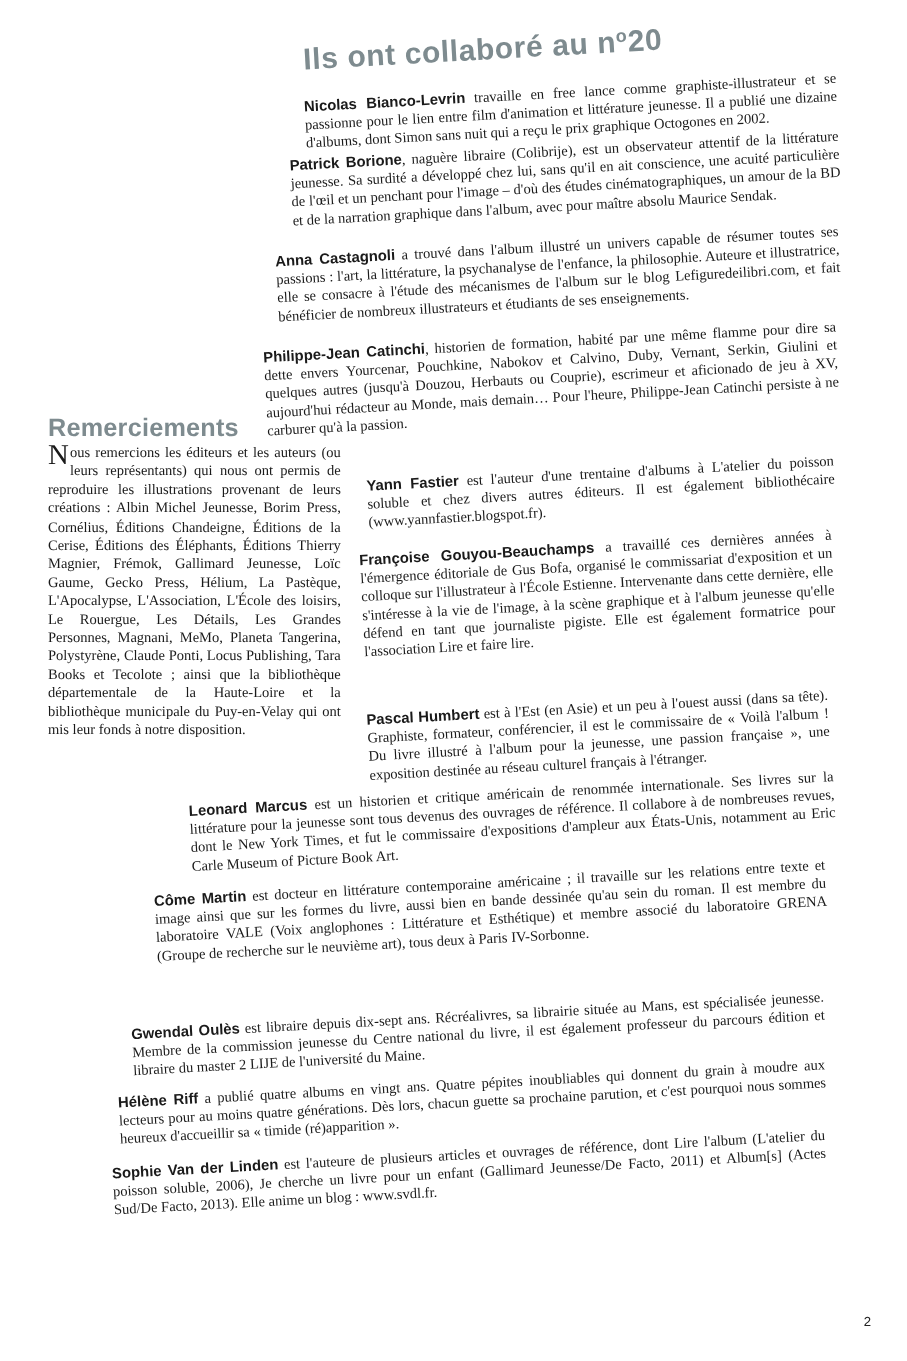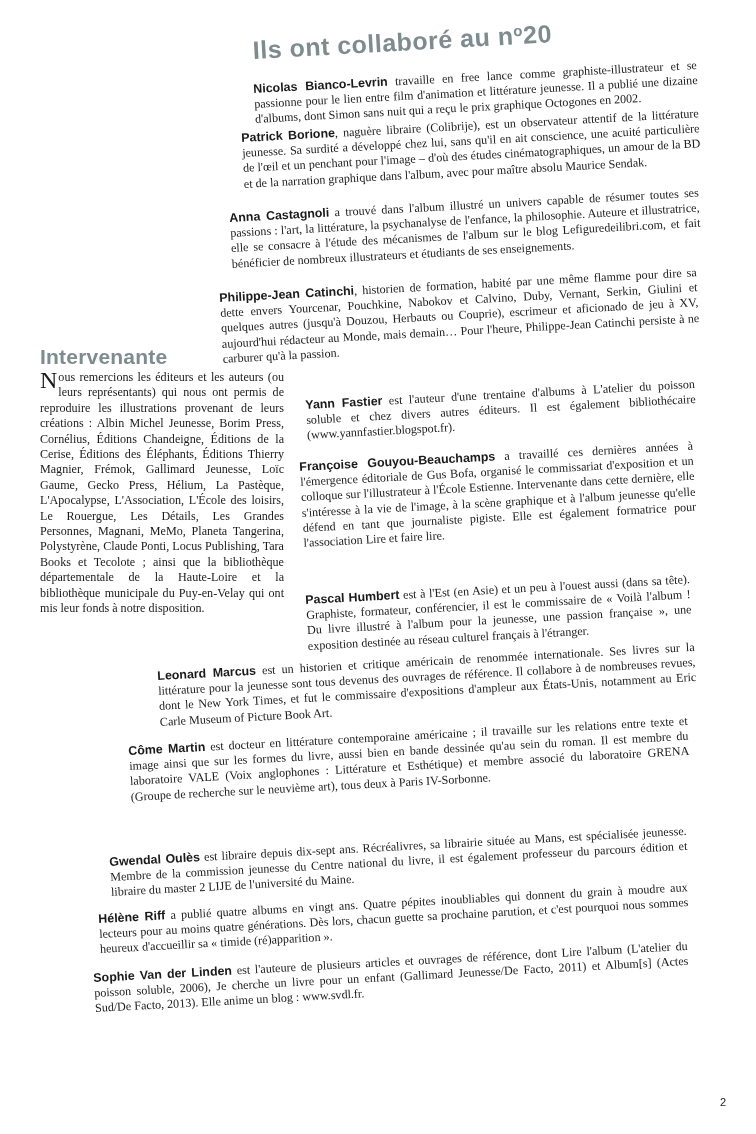--- a/index.html
+++ b/index.html
@@ -106,21 +106,21 @@
 </style>
 </head>
 <body>
 
 <div class="page">
 
   <div class="collab-title">
     <span>Ils ont collaboré au n</span><span class="sup">o</span><span>20</span>
   </div>
 
-  <div class="remer-title">Intervenante</div>
+  <div class="remer-title">Remerciements</div>
   <div class="remer-body">
     <span class="dropcap">N</span><span>ous remercions les éditeurs et les auteurs (ou leurs représentants) qui nous ont permis de reproduire les illustrations provenant de leurs créations : Albin Michel Jeunesse, Borim Press, Cornélius, Éditions Chandeigne, Éditions de la Cerise, Éditions des Éléphants, Éditions Thierry Magnier, Frémok, Gallimard Jeunesse, Loïc Gaume, Gecko Press, Hélium, La Pastèque, L'Apocalypse, L'Association, L'École des loisirs, Le Rouergue, Les Détails, Les Grandes Personnes, Magnani, MeMo, Planeta Tangerina, Polystyrène, Claude Ponti, Locus Publishing, Tara Books et Tecolote ; ainsi que la bibliothèque départementale de la Haute-Loire et la bibliothèque municipale du Puy-en-Velay qui ont mis leur fonds à notre disposition.</span>
   </div>
 
   <div class="bios">
 
     <div class="bio" style="left:253px; top:82px; width:444px; transform:rotate(-3.1deg);">
       <span class="nm">Nicolas Bianco-Levrin</span><span> travaille en free lance comme graphiste-illustrateur et se passionne pour le lien entre film d'animation et littérature jeunesse. Il a publié une dizaine d'albums, dont Simon sans nuit qui a reçu le prix graphique Octogones en 2002.</span>
     </div>
 

